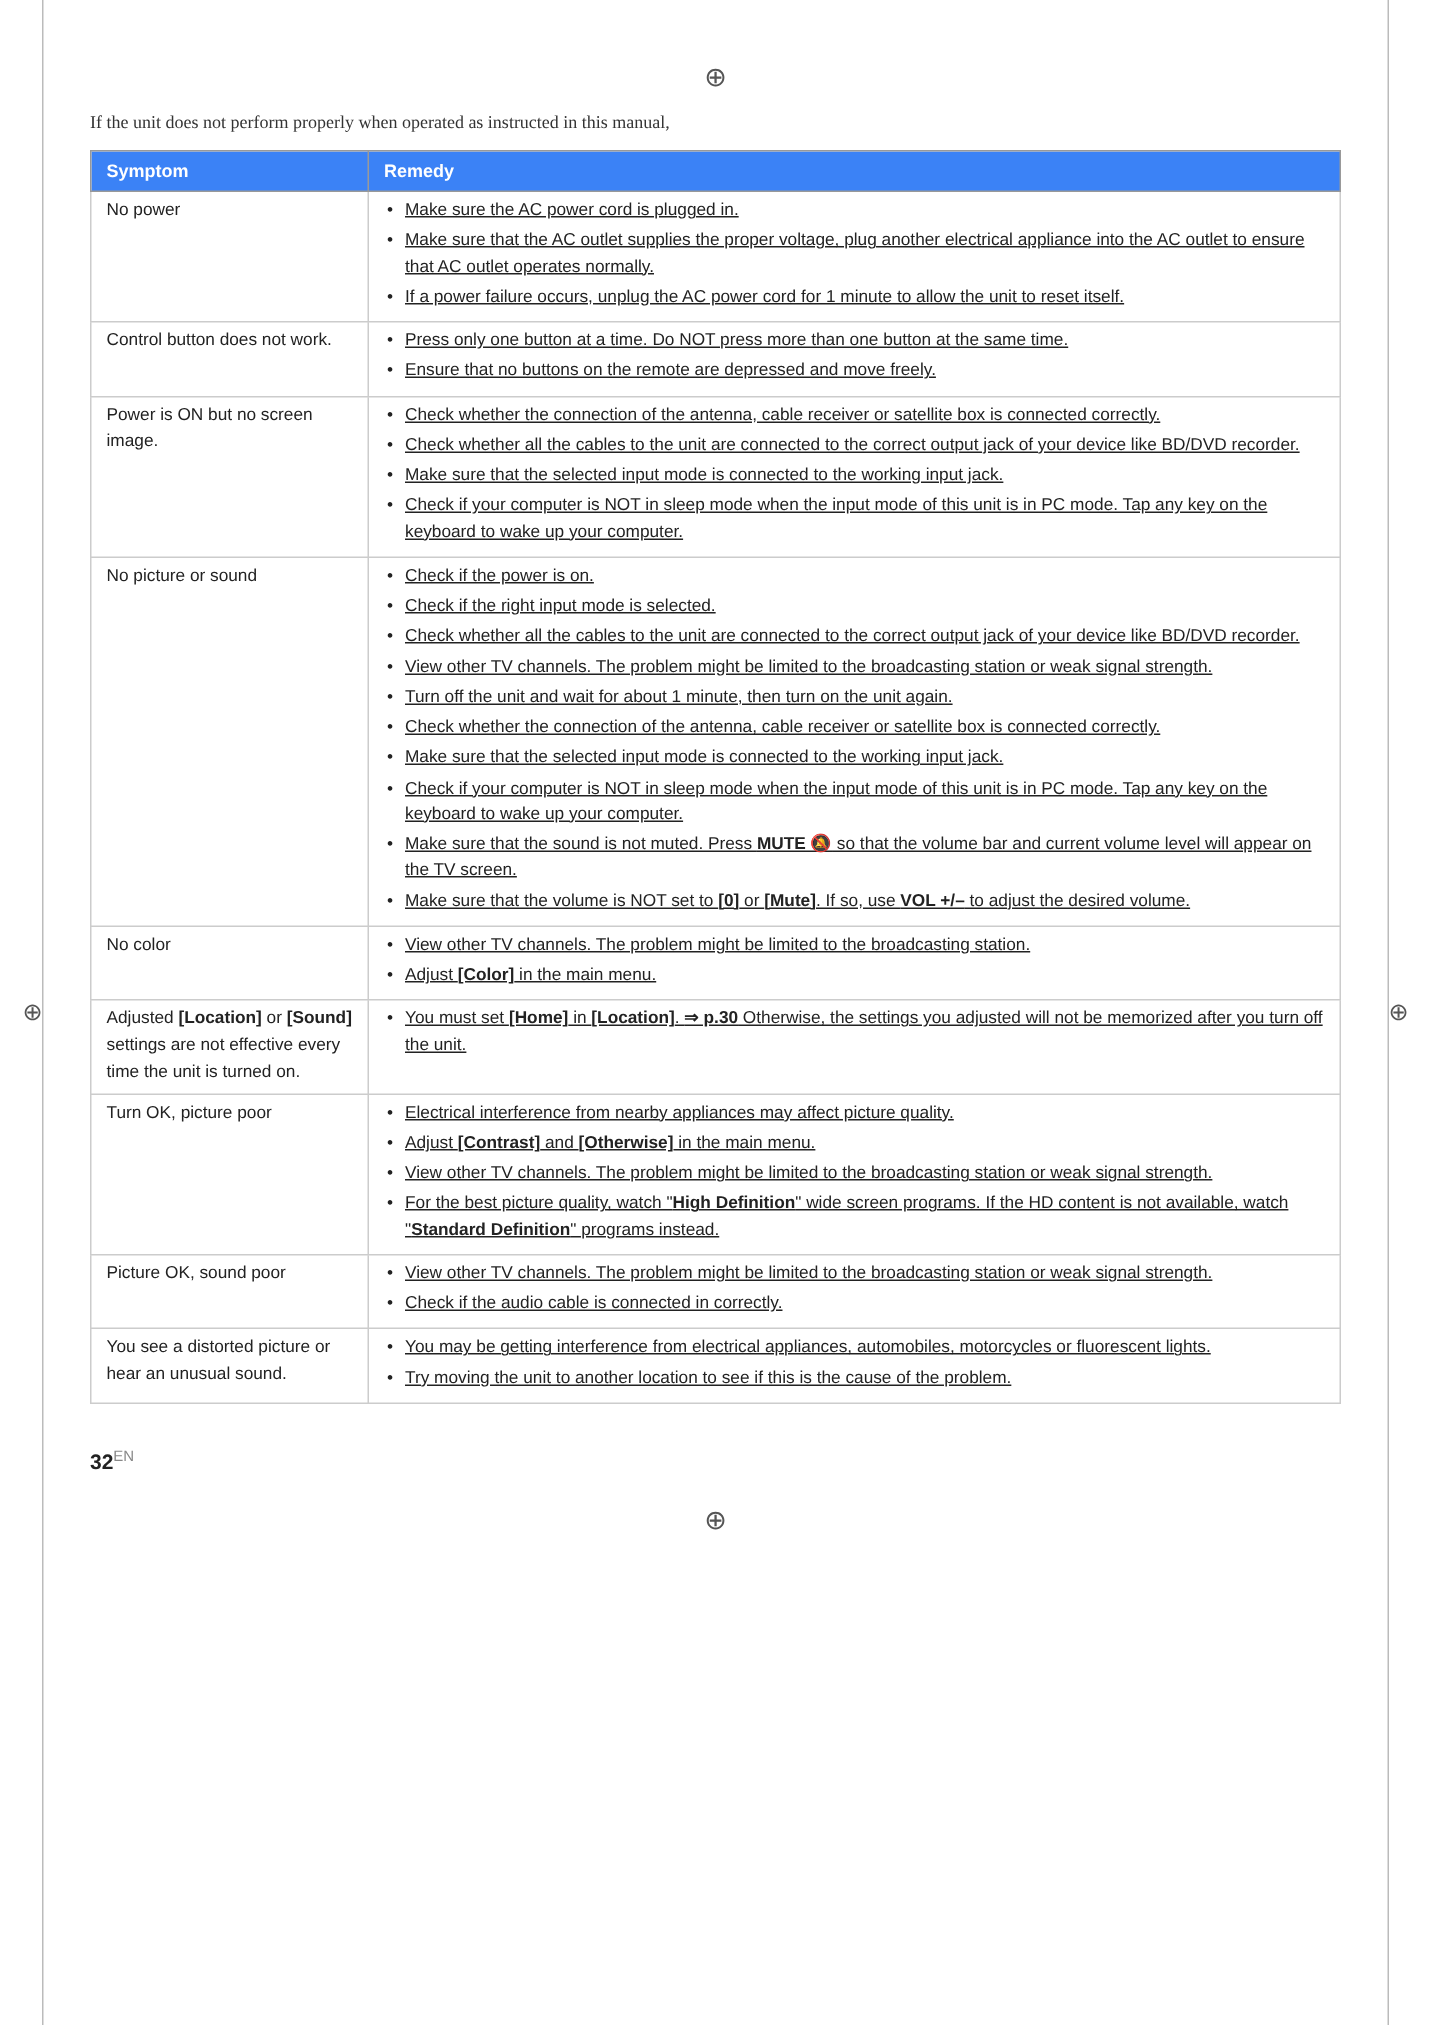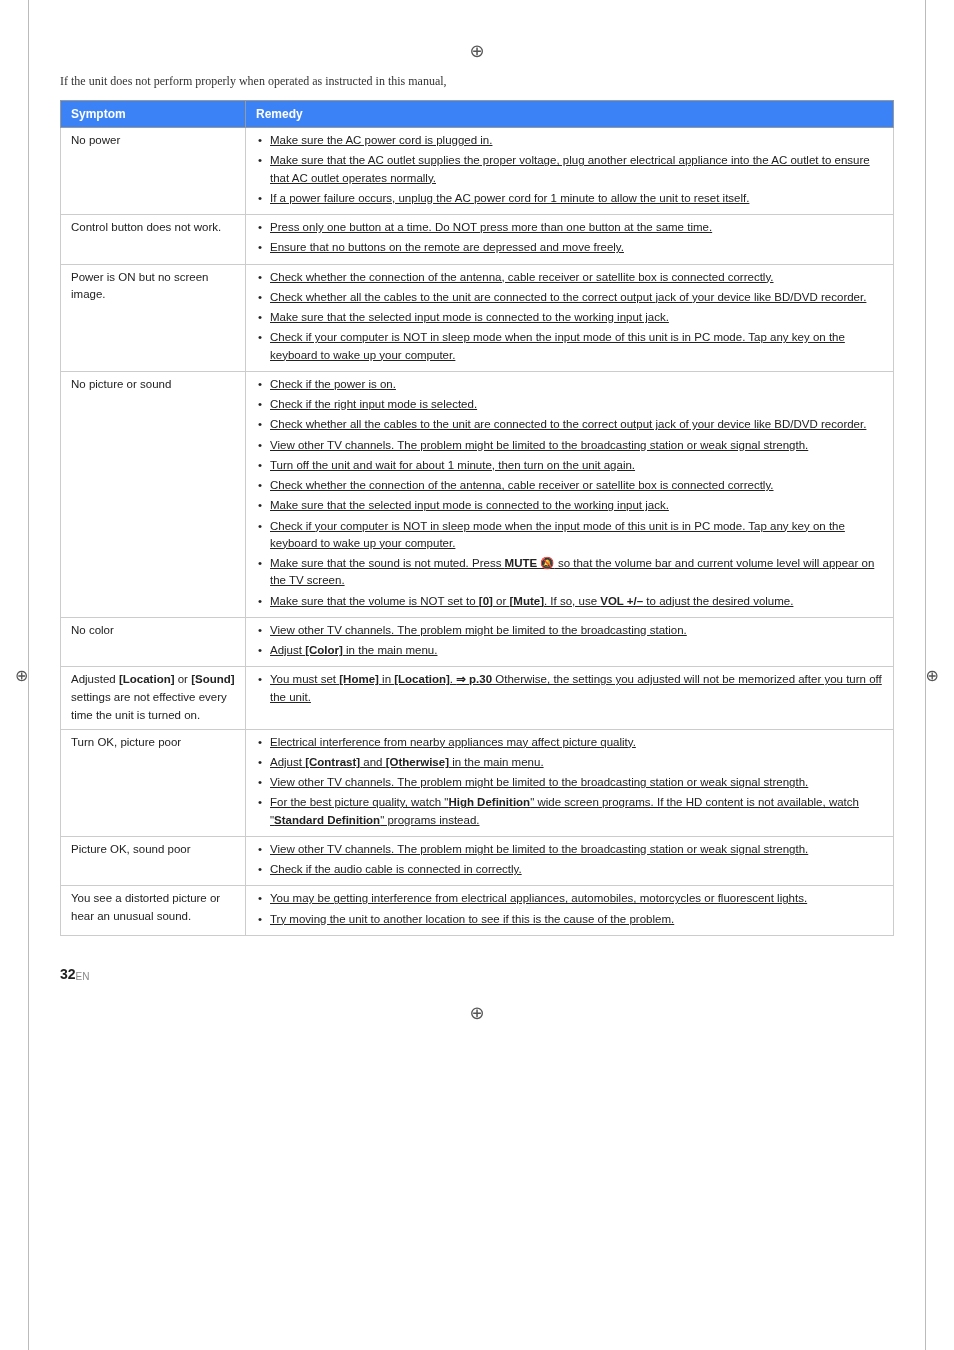--- a/index.html
+++ b/index.html
@@ -105,21 +105,21 @@
     .remedy-list li::before {
       content: "•";
       position: absolute;
       left: 2px;
       top: 0;
     }
     
     .footer {
       margin-top: 30px;
       display: flex;
-      align-items: flex-end;
+      align-items: flex-start;
       gap: 0;
     }
     .page-num {
       font-size: 14px;
       font-weight: bold;
     }
     .page-lang {
       font-size: 10px;
       color: #888;
     }

